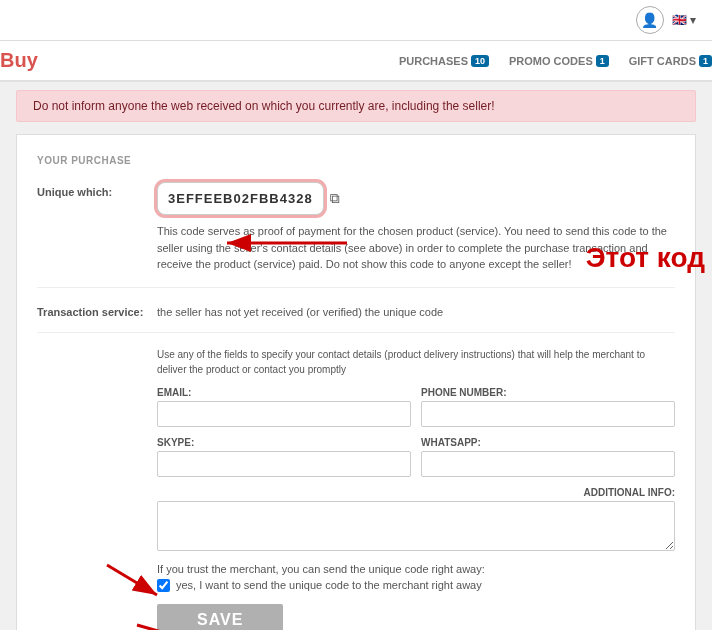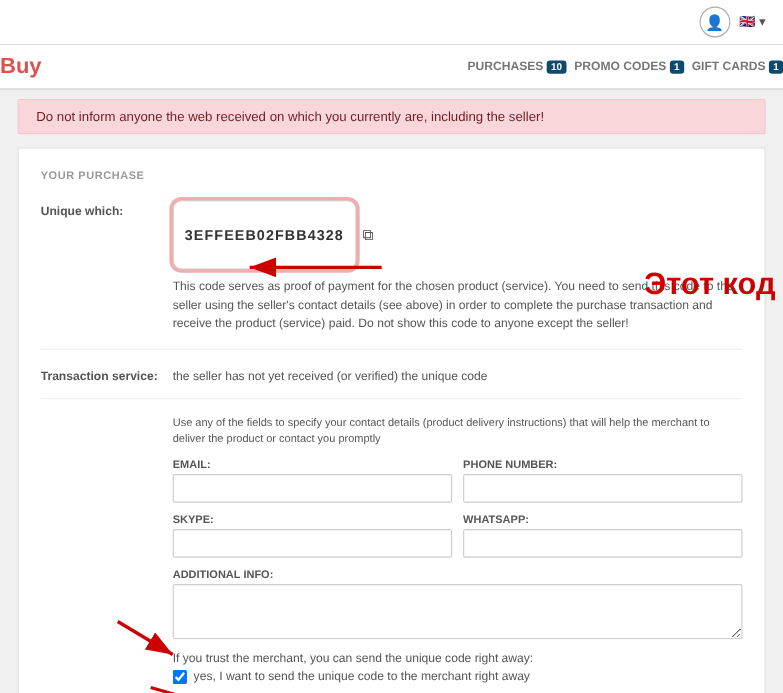--- a/index.html
+++ b/index.html
@@ -53,35 +53,35 @@
     }
     .nav-title {
       font-size: 20px;
       font-weight: bold;
       color: #d9534f;
       margin-right: auto;
     }
     .nav-links {
       display: flex;
       align-items: center;
-      gap: 7px;
+      gap: 20px;
     }
     .nav-link {
       font-size: 11px;
       font-weight: bold;
       color: #777;
       text-transform: uppercase;
       cursor: pointer;
       display: flex;
       align-items: center;
       gap: 3px;
       text-decoration: none;
     }
     .badge {
-      background: #0c4a6e;
+      background: #0369a1;
       color: #fff;
       border-radius: 3px;
       font-size: 9px;
       padding: 1px 4px;
       font-weight: bold;
     }
     .alert-bar {
       background: #f8d7da;
       border: 1px solid #f5c6cb;
       color: #721c24;
@@ -128,21 +128,21 @@
     }
     .code-display {
       display: flex;
       align-items: center;
       gap: 6px;
       margin-bottom: 8px;
     }
     .code-box {
       border: 1px solid #ccc;
       border-radius: 3px;
-      padding: 23px 10px;
+      padding: 8px 10px;
       font-size: 13px;
       font-weight: bold;
       color: #333;
       background: #fff;
       letter-spacing: 1px;
       
       box-shadow: 0 0 0 3px rgba(220,50,50,0.4);
       border-radius: 8px;
     }
     .copy-icon {
@@ -171,20 +171,21 @@
       grid-template-columns: 1fr 1fr;
       gap: 10px;
     }
     .field-group {
       display: flex;
       flex-direction: column;
       gap: 3px;
     }
     .field-group.full-width {
       grid-column: 1 / -1;
+      align-items: flex-end;
     }
     .field-label {
       font-size: 10px;
       font-weight: bold;
       color: #555;
       text-transform: uppercase;
     }
     .field-input {
       border: 1px solid #ccc;
       border-radius: 2px;

